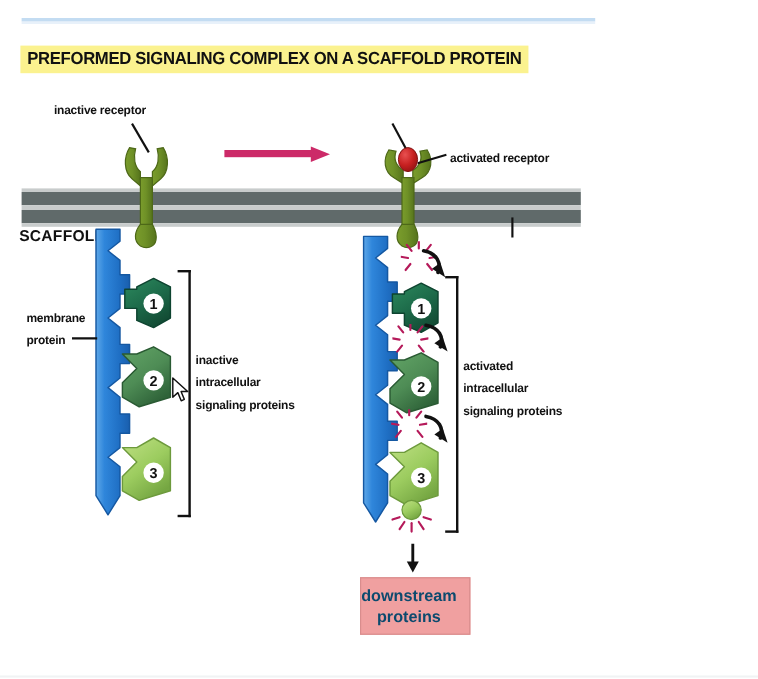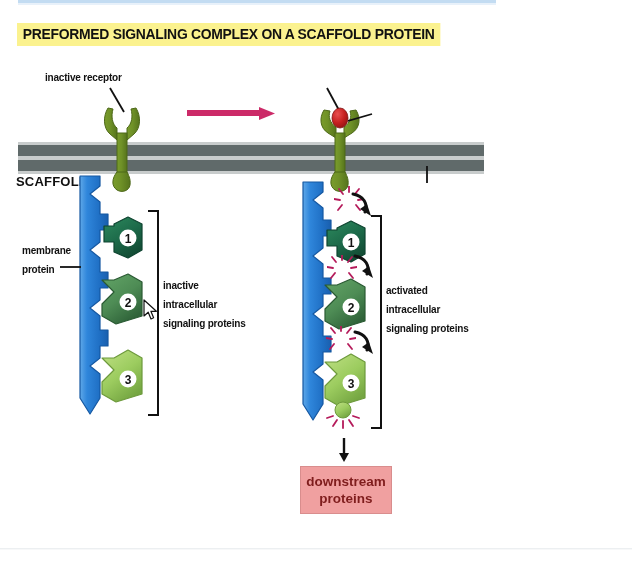--- a/index.html
+++ b/index.html
@@ -3,21 +3,21 @@
 <meta charset="utf-8">
 <style>
   html,body{margin:0;padding:0;}
   body{
     width:632px;height:566px;
     background:#ffffff;
     font-family:"Liberation Sans", sans-serif;
     overflow:hidden;
     position:relative;
   }
-  #stage{position:absolute;left:0;top:0;width:632px;height:451px;}
+  #stage{position:absolute;left:0;top:15px;width:632px;height:451px;}
   .abs{position:absolute;}
 
   
   #top-chrome{left:0;top:0;width:632px;height:6px;background:#ffffff;}
   #top-chrome-bar{left:18px;top:0px;width:478px;height:3px;background:#c3dcf2;}
   #top-chrome-bar2{left:18px;top:3px;width:478px;height:2px;background:#e8f1fa;}
 
   
   #bottom-divider{left:0;top:548px;width:632px;height:1px;background:#eceff1;}
   #bottom-divider2{left:0;top:549px;width:632px;height:1px;background:#f7f8f9;}
@@ -52,23 +52,23 @@
   .memb{background:#606a6a;}
   .memb-edge{background:#c8cccc;}
 
   .bracket{border:2.1px solid #111111;border-left:none;}
 
   
   #downstream-box{
     left:300px;top:466px;width:90px;height:46px;
     background:#f0a0a0;
     border:1px solid #d98d8d;
-    display:flex;align-items:center;justify-content:center;
+    display:flex;align-items:center;justify-content:flex-start;
     text-align:center;
-    font-size:13.5px;font-weight:600;color:#7f1d1d;line-height:17px;
+    font-size:13.5px;font-weight:600;color:#0c4a6e;line-height:17px;
   }
 
   
   #cursor{left:143px;top:299px;width:16px;height:22px;}
 </style>
 </head>
 <body>
 
 <div id="stage">
 
@@ -214,20 +214,21 @@
     <ellipse cx="26" cy="18" rx="8" ry="10" fill="url(#sigGrad)" stroke="#7d1010" stroke-width="0.8"></ellipse>
 
     <rect x="21" y="33" width="10" height="44" fill="url(#recGradR)" stroke="#4d6818" stroke-width="1"></rect>
 
     <path d="M21,72 C16,78 15,86 21,90 C26,93 33,91 34,85 C35,79 32,74 31,72 Z" fill="url(#recGradR)" stroke="#4d6818" stroke-width="1"></path>
   </svg>
 
   <svg class="abs" style="left:348px;top:112px;" width="26" height="12">
     <line x1="0" y1="9" x2="24" y2="2" stroke="#111111" stroke-width="1.8"></line>
   </svg>
+  <div class="abs lbl" style="left:375px;top:110px;">activated receptor</div>
 
   <svg class="abs" style="left:425px;top:166px;" width="4" height="18">
     <line x1="2" y1="0" x2="2" y2="17" stroke="#111111" stroke-width="1.8"></line>
   </svg>
 
   <svg class="abs" style="left:299px;top:178px;" width="36" height="250">
     <path d="M4,4
              L24,4 L24,14 L14,22 L24,30 L24,42
              L32,42 L32,58 L24,58 L24,70
              L14,78 L24,86 L24,100

